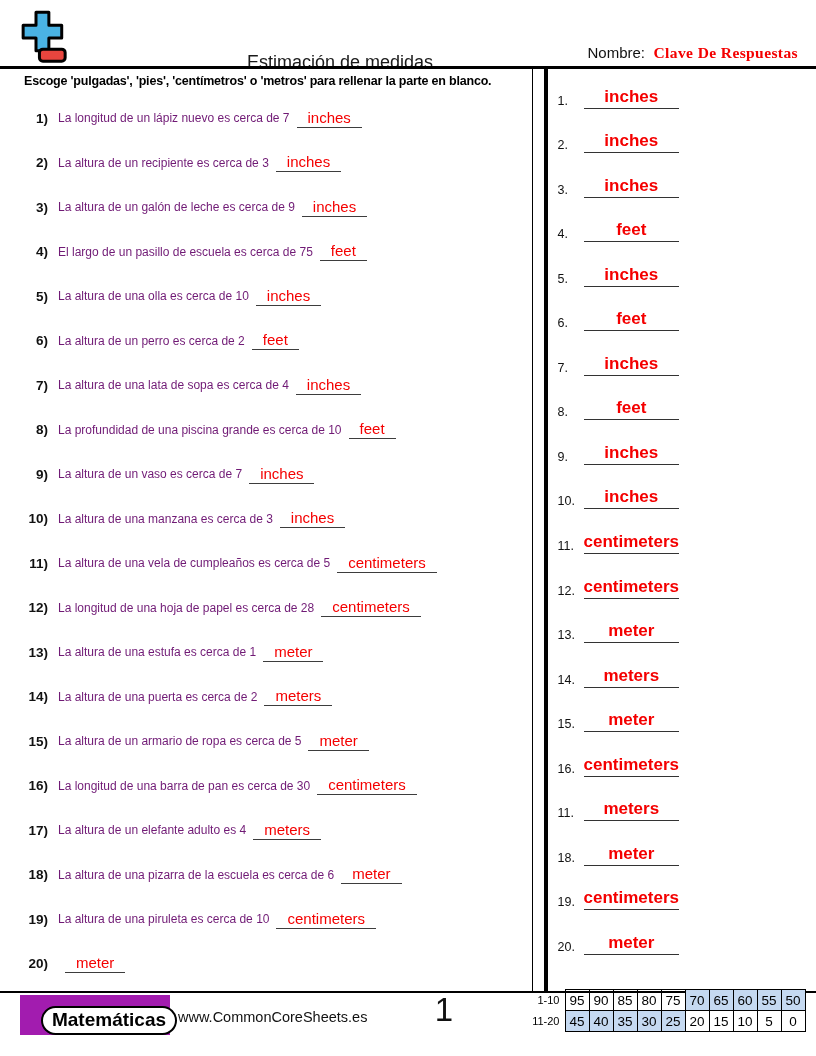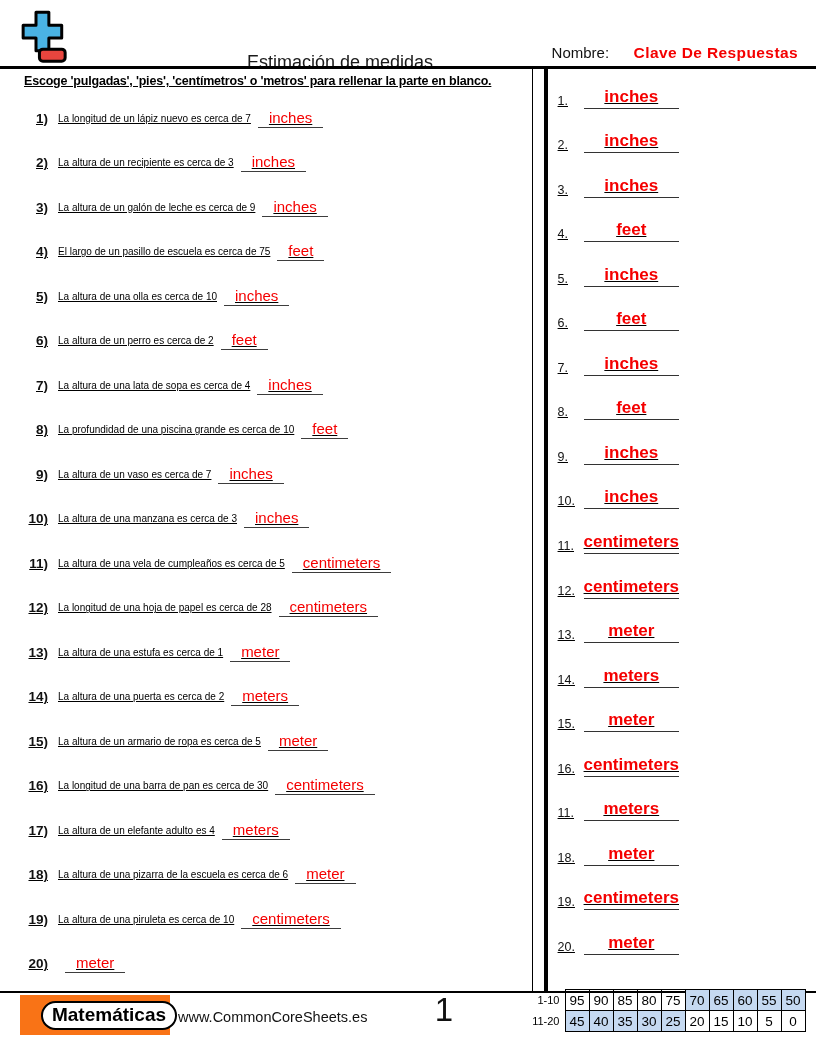--- a/index.html
+++ b/index.html
@@ -6,50 +6,50 @@
   html,body { background:#fff; }
   body { font-family:"Liberation Sans", sans-serif; overflow:hidden; }
   .page { position:relative; width:816px; height:1056px; background:#fff; overflow:hidden; }
 
   
   .logo-plusminus { position:absolute; left:16px; top:8px; width:52px; height:60px; }
   .page-title { position:absolute; left:340px; top:52px; transform:translateX(-50%);
                 font-size:18px; color:#1a1a1a; white-space:nowrap; }
   .name-row { position:absolute; right:18px; top:44px; white-space:nowrap; }
   .name-label { font-size:15px; color:#111; }
-  .name-value { font-size:15.5px; font-weight:bold; color:var(--red); letter-spacing:.4px; margin-left:20px; }
+  .name-value { font-size:15.5px; font-weight:bold; color:var(--red); letter-spacing:.4px; margin-left:4px;font-family:Liberation Serif, serif; }
   .header-rule { position:absolute; left:0; top:66px; width:816px; border-top:3px solid #000; }
 
   
-  .main { position:absolute; left:0; top:69px; width:695px; height:923px; display:flex;text-decoration:underline; }
+  .main { position:absolute; left:0; top:69px; width:695px; height:923px; display:flex; }
   .questions-col { width:608px; border-right:1.6px solid #000; padding-left:24px; }
   .divider-double { width:4px; border-left:2px solid #000; border-right:2px solid #000; margin-left:11px; }
   .answers-col { flex:1; padding:0 14px 0 10px; }
 
   .instruction { margin-top:5px; height:22px; font-size:12.5px; font-weight:bold;
                  letter-spacing:-0.2px; color:#000; white-space:nowrap; }
 
   .q-row { height:44.5px; display:flex; align-items:center; white-space:nowrap; }
   .q-num { width:24px; flex:none; text-align:right; font-weight:bold; font-size:13.5px; color:#111; margin-right:10px; }
-  .q-text { font-size:10px; color:#000000; }
+  .q-text { font-size:12px; color:#701a75; }
   .q-blank { display:inline-block; margin-left:7px; padding:0 11px 1px 11px; min-width:46px;
              text-align:center; border-bottom:1.7px solid #3d3d3d; color:var(--red); font-size:15px; }
 
   .resp-title-wrap { text-align:center; margin-top:4px; height:26px; }
   .resp-title { display:inline-block; font-size:16px; font-weight:bold; letter-spacing:3px;
                 color:#000; border-bottom:2px solid #000; padding:0 2px 1px 2px; }
   .a-row { height:44.55px; display:flex; align-items:flex-end; padding-bottom:5px; }
   .a-num { width:26px; flex:none; font-size:12.5px; color:#111; padding-bottom:1px; }
   .a-line { flex:1; border-bottom:1.7px solid #333; text-align:center; font-weight:bold;
             color:var(--red); font-size:17px; padding-bottom:1px; margin-right:2px; white-space:nowrap; }
 
   
   .footer-rule { position:absolute; left:0; top:991px; width:816px; border-top:2px solid #000; }
-  .logo-box { position:absolute; left:20px; top:995px; width:150px; height:40px; background:#f97316;
-              display:flex; align-items:center; justify-content:center;padding-left:28px; }
+  .logo-box { position:absolute; left:20px; top:995px; width:150px; height:40px; background:#a21caf;
+              display:flex; align-items:flex-end; justify-content:center;padding-left:28px; }
   .logo-pill { background:#fff; border:2.5px solid #000; border-radius:16px; padding:1px 9px 2px 9px;
                font-size:19px; font-weight:bold; color:#000; white-space:nowrap; }
   .website { position:absolute; left:178px; top:1009px; font-size:14.5px; color:#111; }
   .page-num { position:absolute; left:418px; top:991px; width:52px; text-align:center;
               font-size:33px; color:#111; }
   .score-table { position:absolute; left:531px; top:989px; border-collapse:collapse; }
   .score-table td { font-size:13.5px; color:#000; text-align:center; }
   .score-label { border:none !important; font-size:11px !important; text-align:right !important;
                  padding-right:5px; width:34px; }
   .score-cell { border:1.6px solid #000; width:24px; height:21px; }

